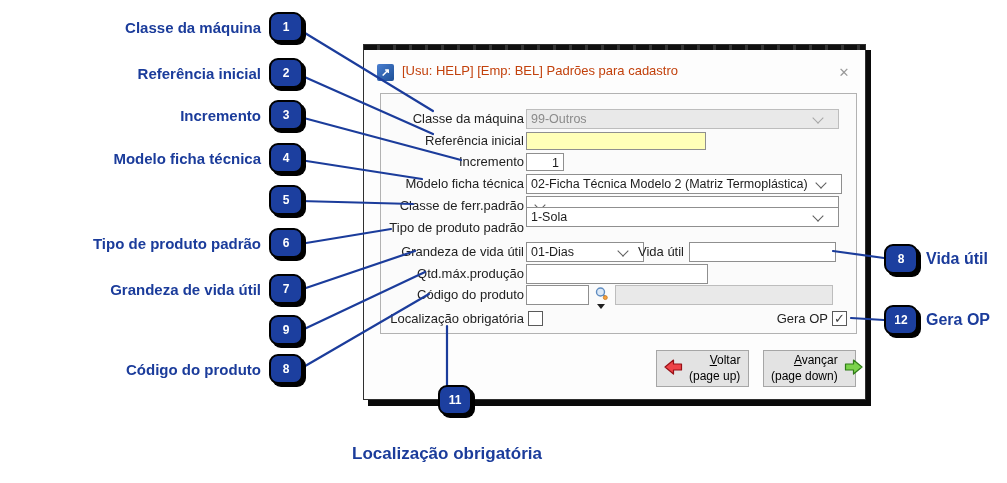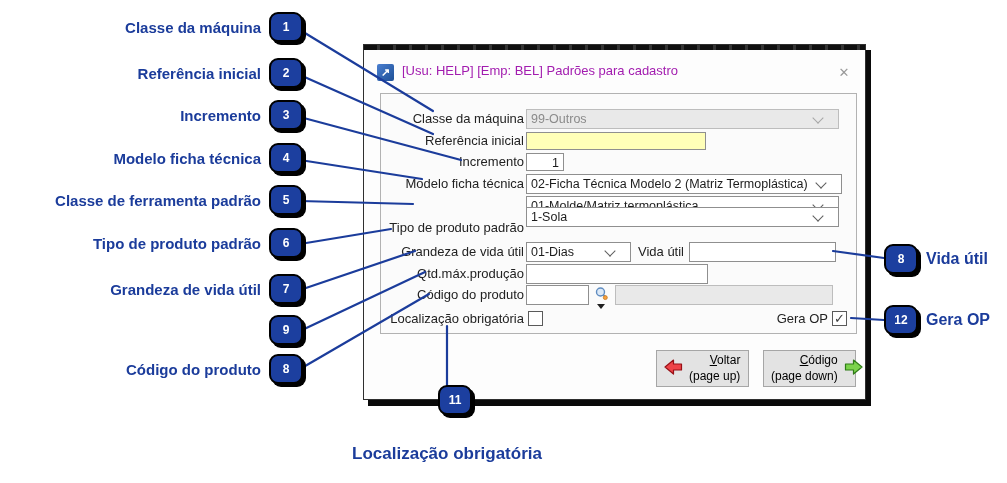--- a/index.html
+++ b/index.html
@@ -9,21 +9,21 @@
   
   #dialog{position:absolute;left:363px;top:44px;width:503px;height:356px;background:#fdfdfd;
           border:1px solid #2f2f2f;box-shadow:5px 6px 0 #0a0a0a;box-sizing:border-box;z-index:1;}
   #top-strip{position:absolute;left:0;top:0;width:100%;height:5px;
              background:repeating-linear-gradient(90deg,#101010 0 13px,#343434 13px 16px);}
   #titlebar{position:absolute;left:0;top:5px;width:100%;height:41px;background:#fdfdfd;
             display:flex;align-items:center;}
   #app-icon{position:absolute;left:13px;top:14px;width:17px;height:17px;background:linear-gradient(135deg,#4a7fd0,#1d4f96);
             color:#fff;font-size:11px;font-weight:bold;display:flex;align-items:center;justify-content:center;border-radius:2px;}
   #title-text{position:absolute;left:38px;top:0;height:41px;display:flex;align-items:center;
-              font-size:13px;color:#a21caf;white-space:nowrap;}
+              font-size:13px;color:#c2410c;white-space:nowrap;}
   #close-btn{position:absolute;right:12px;top:13px;width:18px;height:18px;display:flex;align-items:center;
              justify-content:center;color:#9a9a9a;font-size:13px;}
 
   #groupbox{position:absolute;left:16px;top:48px;width:477px;height:241px;border:1px solid #b2b2b2;
             background:#fbfbfb;box-sizing:border-box;}
 
   .row-label{position:absolute;left:20px;width:140px;text-align:right;font-size:13px;color:#222;
              line-height:20px;white-space:nowrap;}
   .fld{position:absolute;background:#fff;border:1px solid #8f8f8f;height:20px;box-sizing:border-box;
        font-size:12.5px;line-height:18px;padding:0 4px;color:#1c1c1c;white-space:nowrap;overflow:hidden;}
@@ -98,37 +98,37 @@
     <div class="fld num" style="left:162px;top:108px;width:38px;height:18px">1</div>
 
     <div class="row-label" style="top:129px">Modelo ficha técnica</div>
     <div class="fld combo" style="left:162px;top:129px;width:316px">
       <span>02-Ficha Técnica Modelo 2 (Matriz Termoplástica)</span>
       <span class="chevbox">
           <i class="chev"></i>
         </span>
     </div>
 
+    <div class="row-label" style="top:151px">Classe de ferr.padrão</div>
     <div class="fld combo" style="left:162px;top:151px;width:313px">
-      <span>01-Molde/Matriz termoplástica</span>
       <span class="chevbox">
           <i class="chev"></i>
         </span>
     </div>
 
     <div class="row-label" style="top:173px">Tipo de produto padrão</div>
     <div class="fld combo" style="left:162px;top:162px;width:313px">
       <span>1-Sola</span>
       <span class="chevbox">
           <i class="chev"></i>
         </span>
     </div>
 
     <div class="row-label" style="top:197px">Grandeza de vida útil</div>
-    <div class="fld combo" style="left:162px;top:197px;width:105px">
+    <div class="fld combo" style="left:162px;top:197px;width:118px">
       <span>01-Dias</span>
       <span class="chevbox">
           <i class="chev"></i>
         </span>
     </div>
     <div class="row-label" style="left:230px;top:197px;width:90px">Vida útil</div>
     <div class="fld" style="left:325px;top:197px;width:147px"></div>
 
     <div class="row-label" style="top:219px">Qtd.máx.produção</div>
     <div class="fld" style="left:162px;top:219px;width:182px"></div>
@@ -158,21 +158,21 @@
           <path d="M9.5 1 L1 8 L9.5 15 L9.5 11 L17.5 11 L17.5 5 L9.5 5 Z" fill="#ee4348" stroke="#971016" stroke-width="1.2" stroke-linejoin="round"></path>
         </svg>
       </span>
       <span class="txt">
         <span class="uline">Voltar</span>
         <span>(page up)</span>
       </span>
     </div>
     <div class="btn" style="left:399px;top:305px;justify-content:space-between">
       <span class="txt">
-        <span class="uline">Código</span>
+        <span class="uline">Avançar</span>
         <span>(page down)</span>
       </span>
       <span>
         <svg width="19" height="16" viewBox="0 0 19 16">
           <path d="M9.5 1 L18 8 L9.5 15 L9.5 11 L1.5 11 L1.5 5 L9.5 5 Z" fill="#7bd24b" stroke="#2f7c17" stroke-width="1.2" stroke-linejoin="round"></path>
         </svg>
       </span>
     </div>
   </div>
 
@@ -203,21 +203,20 @@
   </div>
   <div class="co-left" style="top:99px">
     <span class="co-label">Incremento</span>
     <span class="badge">3</span>
   </div>
   <div class="co-left" style="top:142px">
     <span class="co-label">Modelo ficha técnica</span>
     <span class="badge">4</span>
   </div>
   <div class="co-left" style="top:184px">
-    <span class="co-label">Classe de ferramenta padrão</span>
     <span class="badge">5</span>
   </div>
   <div class="co-left" style="top:227px">
     <span class="co-label">Tipo de produto padrão</span>
     <span class="badge">6</span>
   </div>
   <div class="co-left" style="top:273px">
     <span class="co-label">Grandeza de vida útil</span>
     <span class="badge">7</span>
   </div>

